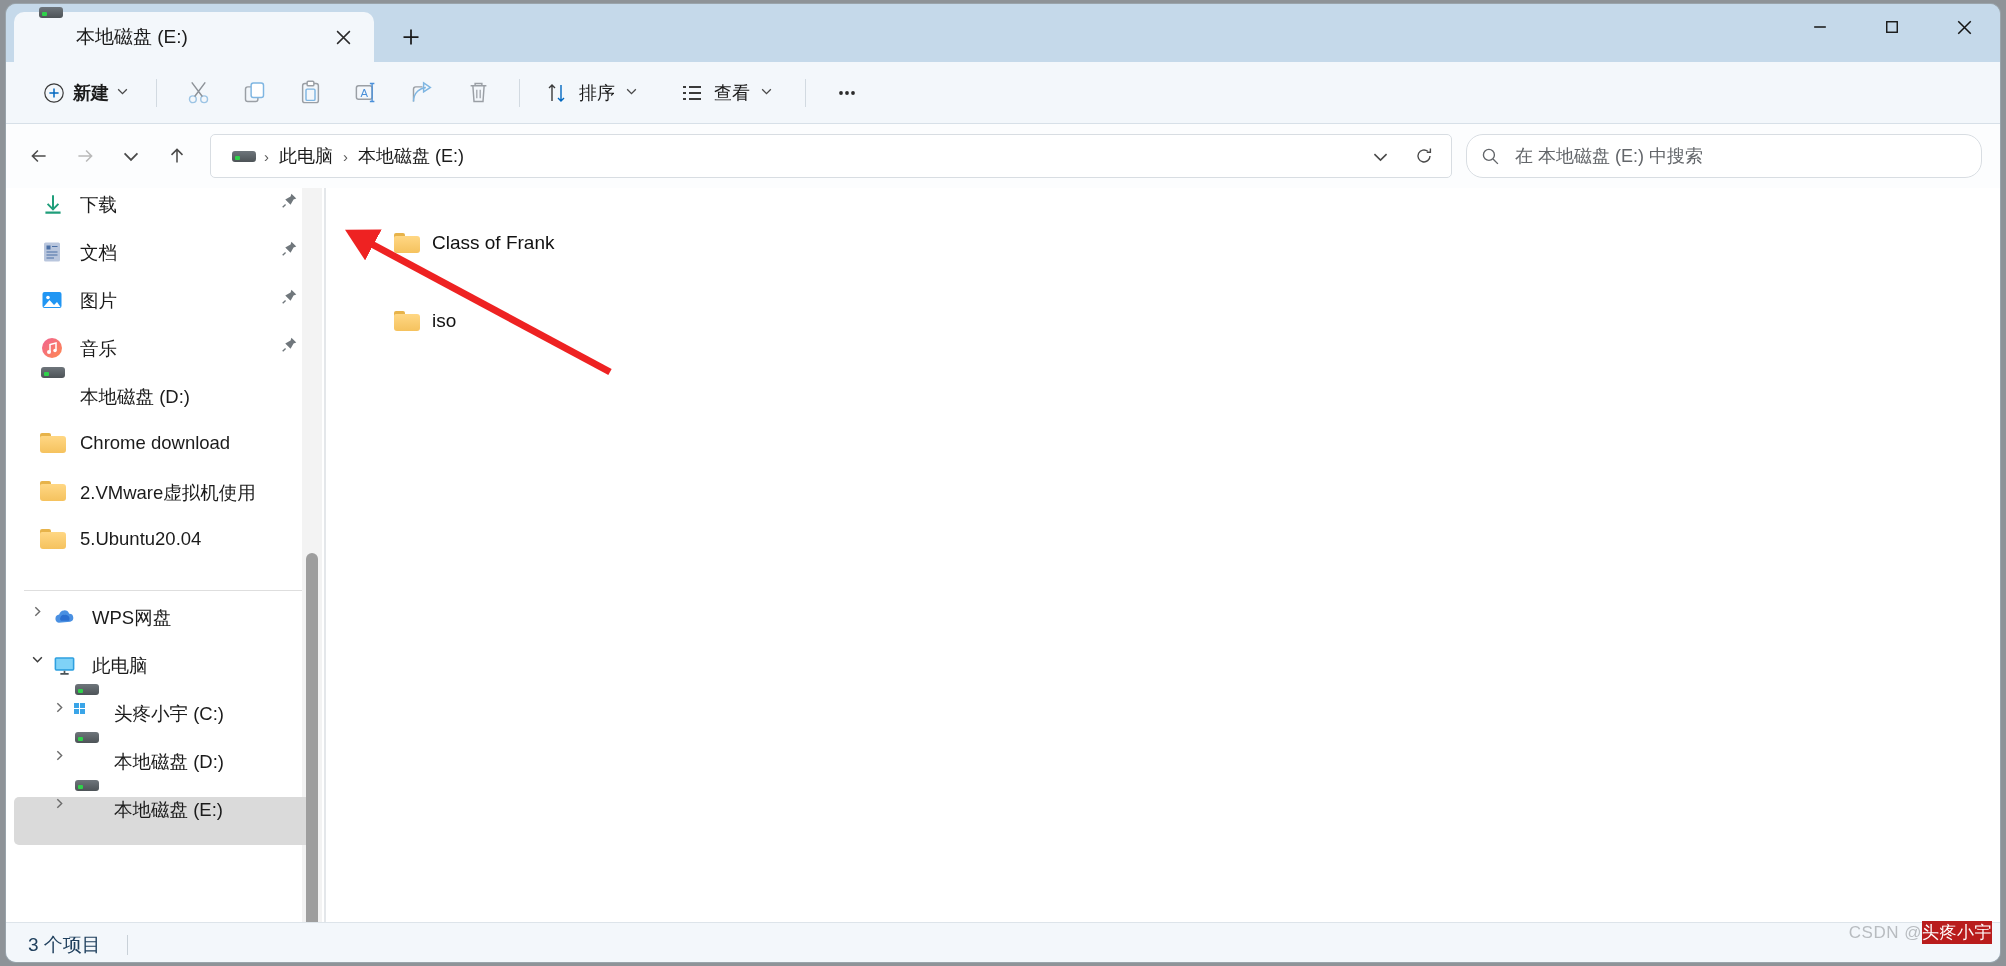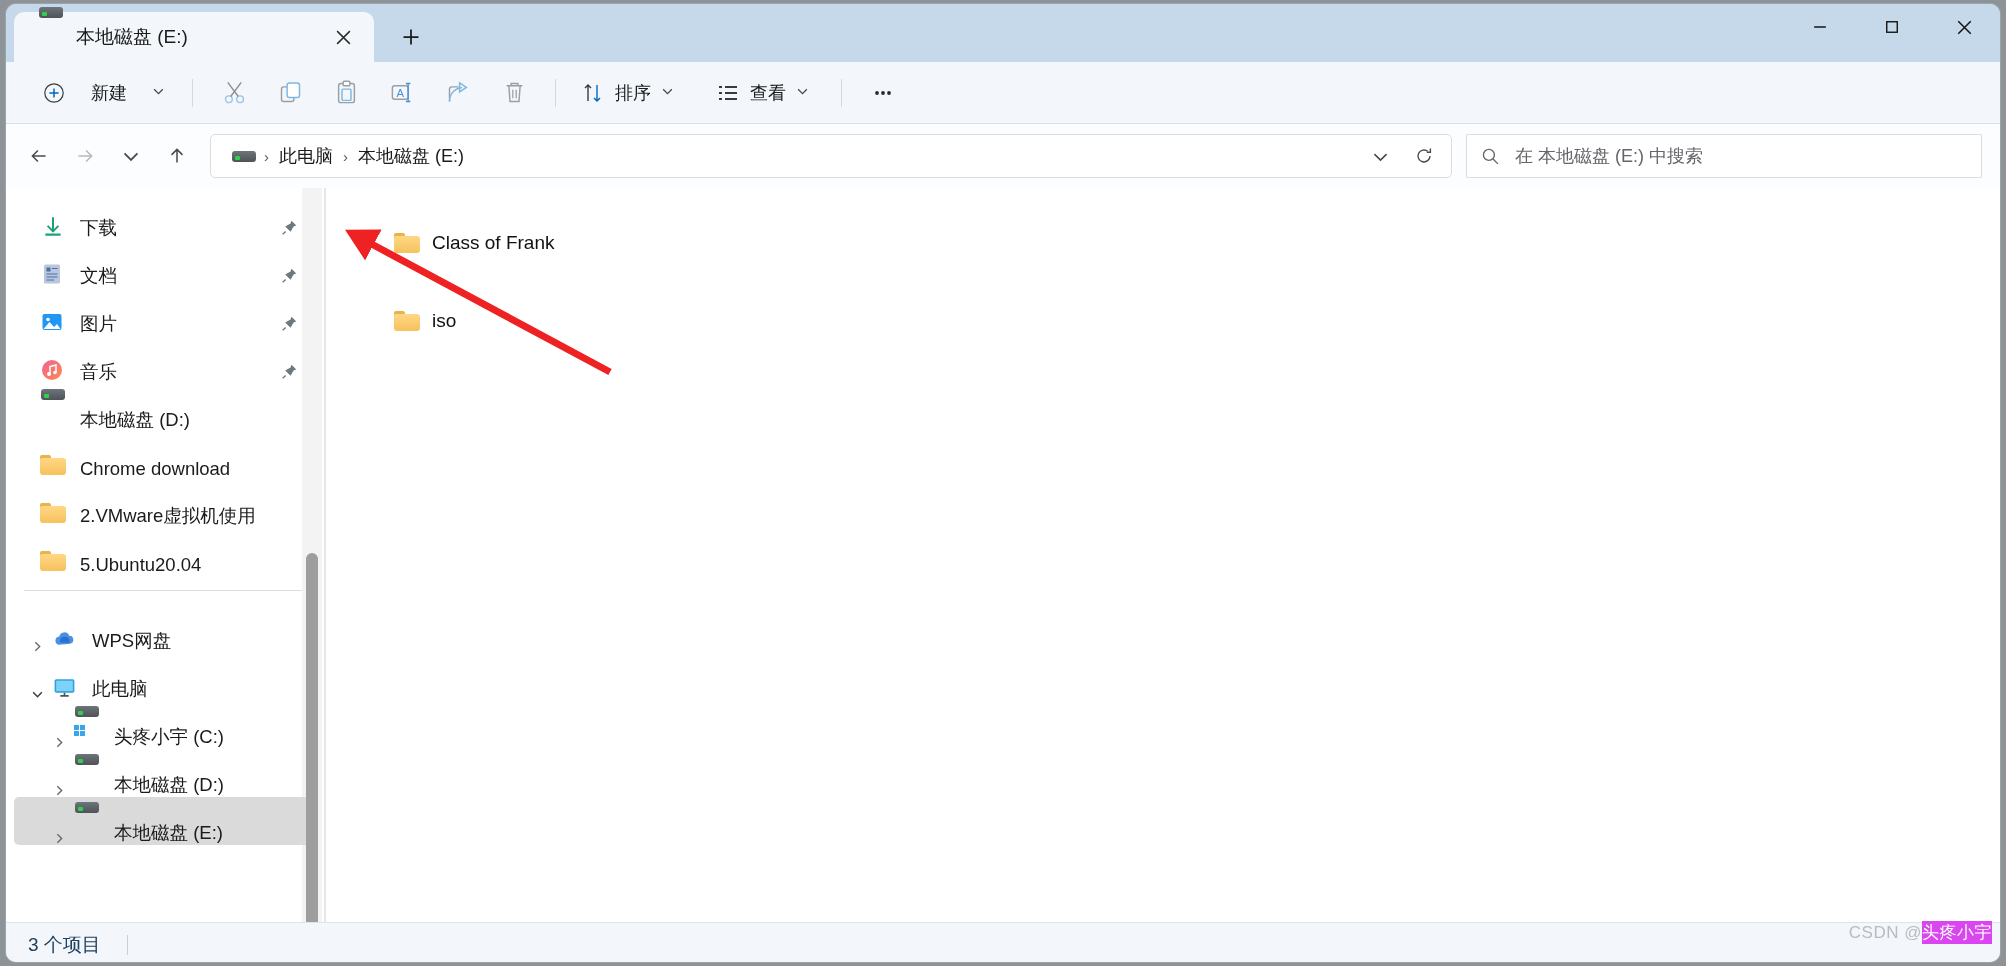--- a/index.html
+++ b/index.html
@@ -80,21 +80,21 @@
   }
   .cb-btn {
     height: 44px;
     display: flex; align-items: center; justify-content: center;
     border-radius: 6px;
     padding: 0 12px;
     gap: 10px;
     color: #1b1b1b;
     font-size: 18px;
   }
-  .cb-new { padding: 0 14px; gap: 25px; }
+  .cb-new { padding: 0 14px; gap: 7px; font-weight: bold; }
   .cb-icon-only { width: 56px; padding: 0; }
   .cb-sep {
     width: 1px; height: 28px; background: #d2dae1; margin: 0 13px;
     flex: none;
   }
   .chev { color: #4a4a4a; }
 
   
   #navrow {
     height: 64px;
@@ -132,21 +132,21 @@
   .addr-spacer { flex: 1; }
   .addr-btn {
     width: 38px; height: 36px;
     display: flex; align-items: center; justify-content: center;
     color: #4a4a4a; border-radius: 4px;
   }
   #searchbox {
     width: 516px; height: 44px; margin-left: 14px;
     background: #ffffff;
     border: 1px solid #d8dde2;
-    border-radius: 1px;
+    border-radius: 17px;
     display: flex; align-items: center;
     padding: 0 14px;
     gap: 15px;
   }
   .search-ph { font-size: 18px; color: #63666a; white-space: nowrap; }
 
   
   #body {
     position: relative;
     height: 734px;
@@ -157,21 +157,21 @@
     position: relative;
     width: 318px;
     background: #ffffff;
     overflow: hidden;
     flex: none;
   }
   #sidebar-inner { padding-top: 4px; }
   .nav-item {
     position: relative;
     height: 48px;
-    display: flex; align-items: flex-end;
+    display: flex; align-items: flex-start;
     padding-right: 18px;
     border-radius: 5px;
     margin: 0 8px;
   }
   .nav-item.selected { background: #dadada; }
   .expander {
     width: 30px; flex: none;
     display: flex; align-items: center; justify-content: center;
     color: #6b6b6b; font-size: 13px;
   }
@@ -242,21 +242,21 @@
 
   
   #watermark {
     position: absolute;
     right: 14px; bottom: 22px;
     font-size: 17px;
     color: #b8bcc0;
     letter-spacing: 0.5px;
     display: flex; align-items: center;
   }
-  .wm-hl { background: #d946ef; color: #ffffff; }
+  .wm-hl { background: #b91c1c; color: #ffffff; }
 
   
   .drive {
     width: 26px; height: 26px; position: relative;
   }
   .drive .body {
     position: absolute; left: 1px; bottom: 6px; width: 24px; height: 11px;
     background: linear-gradient(#6e757b, #4d5357);
     border-radius: 3px;
   }

